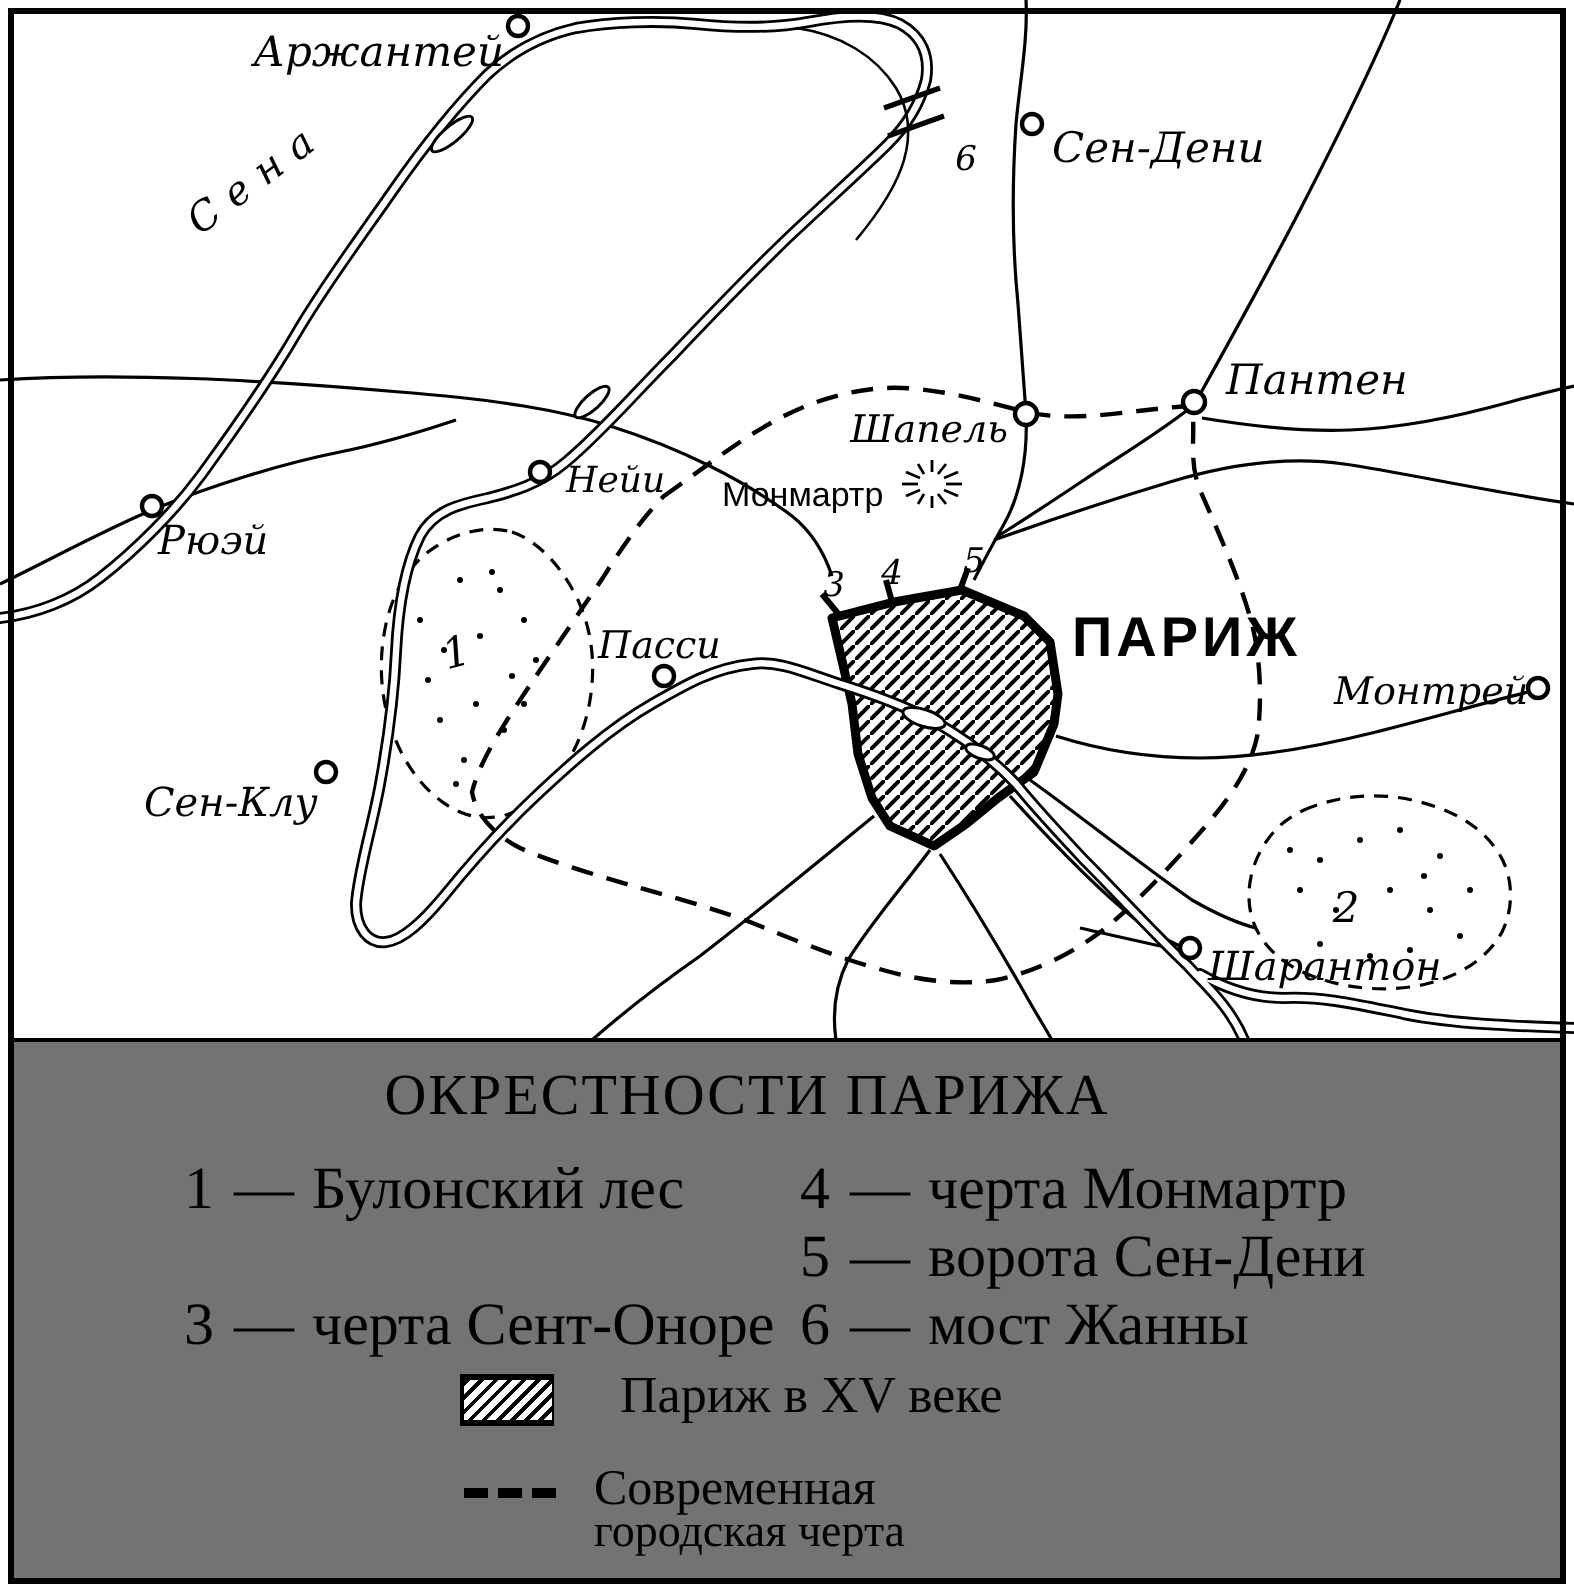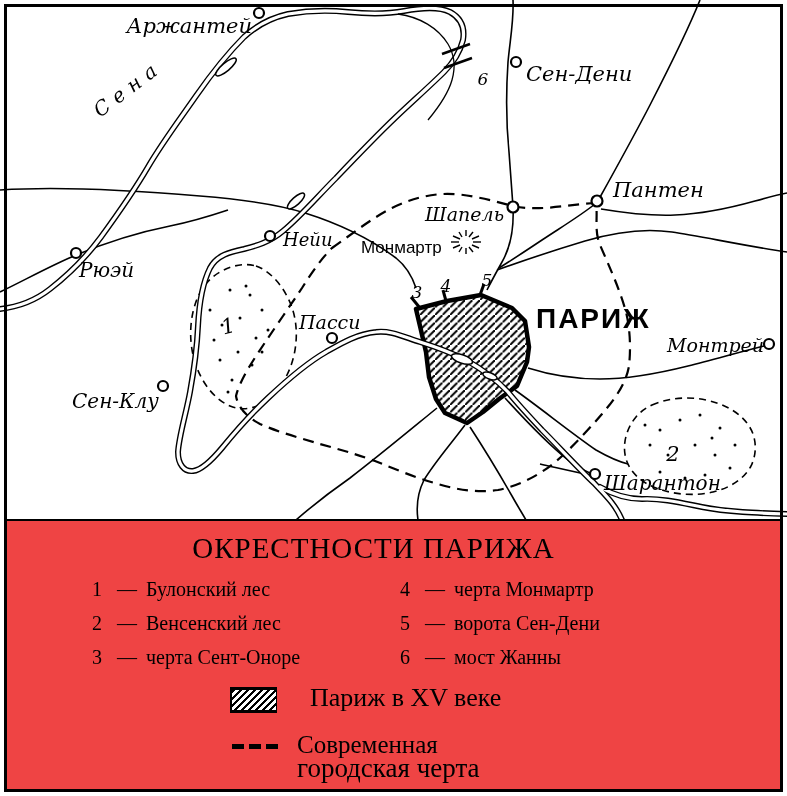--- a/index.html
+++ b/index.html
@@ -9,35 +9,35 @@
   #mapsvg{position:absolute;left:0;top:0;z-index:1;}
 
   
   .tlabel{font-family:"DejaVu Serif",serif;font-style:italic;fill:#000;}
   .plain{font-family:"Liberation Sans",sans-serif;fill:#000;}
   .city{font-family:"Liberation Sans",sans-serif;font-weight:bold;letter-spacing:2px;fill:#000;}
   .mnum{font-family:"DejaVu Serif",serif;font-style:italic;fill:#000;}
 
   
   .legend{position:absolute;left:6px;right:6px;top:519px;bottom:6px;border-top:2px solid #000;
-          background:#ef4444;z-index:10;}
+          background:#737373;z-index:10;}
   .ltitle{position:absolute;left:0;right:40px;top:11px;text-align:center;
           font-size:29px;letter-spacing:1px;white-space:nowrap;}
-  .lrow{position:absolute;font-size:20px;white-space:nowrap;}
+  .lrow{position:absolute;font-size:30px;white-space:nowrap;}
   .lrow .num{display:inline-block;min-width:16px;}
   .lrow .dash{margin:0 9px;}
   .hatchbox{position:absolute;left:224px;top:166px;width:44px;height:20px;
             border-top:3px solid #000;border-bottom:3px solid #000;
             border-left:2px solid #000;border-right:1px solid #000;
             background:repeating-linear-gradient(315deg,#fff 0 3px,#000 3px 5px);}
   .parislabel{position:absolute;left:304px;top:162px;font-size:26px;white-space:nowrap;}
   .dashsw{position:absolute;left:226px;top:223px;display:flex;gap:5px;}
   .dashsw i{display:block;width:12px;height:5px;background:#000;}
   .blabel1{position:absolute;left:291px;top:210px;font-size:25px;white-space:nowrap;}
-  .blabel2{position:absolute;left:291px;top:232px;font-size:27px;white-space:nowrap;}
+  .blabel2{position:absolute;left:291px;top:232px;font-size:23px;white-space:nowrap;}
 </style>
 </head>
 <body>
 
 <div id="stage">
 
 <svg id="mapsvg" width="787" height="519" viewBox="0 0 787 519">
   <defs>
     <pattern id="hatch" patternUnits="userSpaceOnUse" width="7.5" height="7.5">
       <rect width="7.5" height="7.5" fill="#fff"></rect>
@@ -215,23 +215,20 @@
     <text class="mnum" x="483" y="85" font-size="17" text-anchor="middle">6</text>
   </g>
 </svg>
 
 <div class="legend">
   <div class="ltitle">ОКРЕСТНОСТИ ПАРИЖА</div>
 
   <div class="lrow" style="left:86px;top:57px">
     <span class="num">1</span><span class="dash">—</span><span>Булонский лес</span>
   </div>
-  <div class="lrow" style="left:86px;top:91px">
-    <span class="num">2</span><span class="dash">—</span><span>Венсенский лес</span>
-  </div>
   <div class="lrow" style="left:86px;top:125px">
     <span class="num">3</span><span class="dash">—</span><span>черта Сент-Оноре</span>
   </div>
   <div class="lrow" style="left:394px;top:57px">
     <span class="num">4</span><span class="dash">—</span><span>черта Монмартр</span>
   </div>
   <div class="lrow" style="left:394px;top:91px">
     <span class="num">5</span><span class="dash">—</span><span>ворота Сен-Дени</span>
   </div>
   <div class="lrow" style="left:394px;top:125px">

